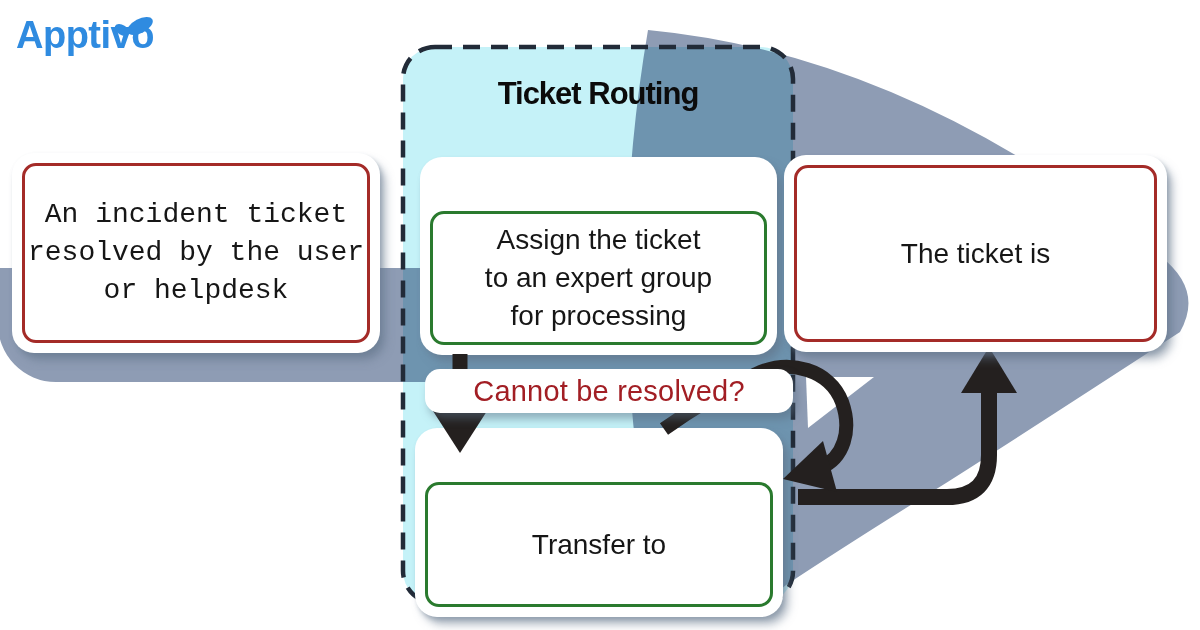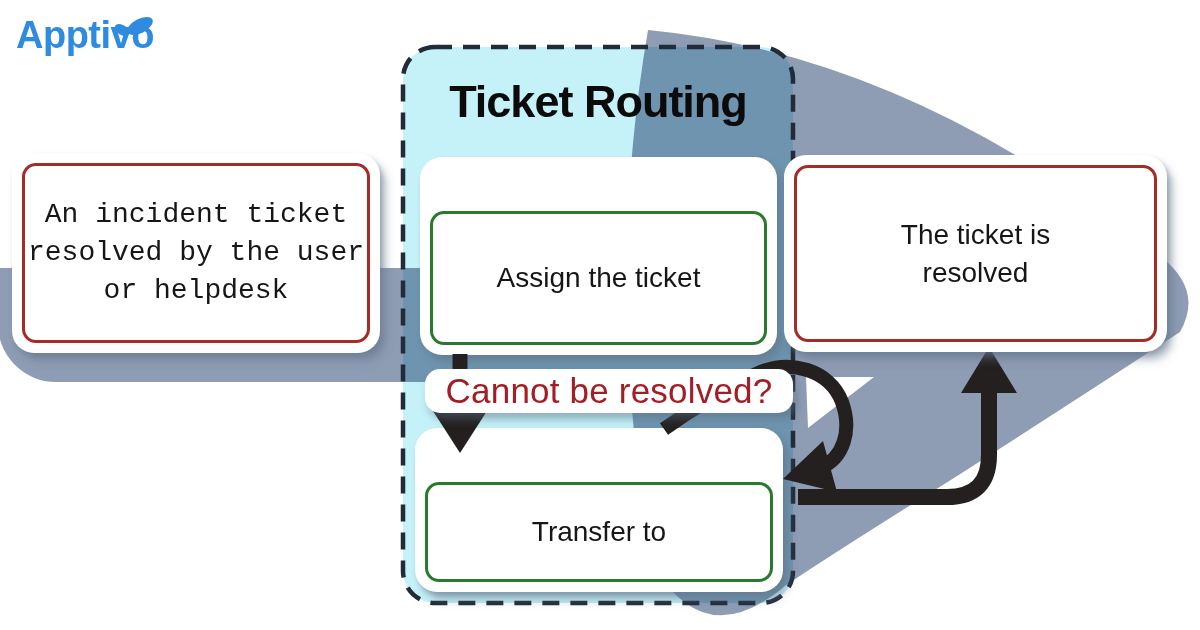--- a/index.html
+++ b/index.html
@@ -22,25 +22,25 @@
   .card .line{
     display:block;font-size:28px;line-height:38px;color:#161616;text-align:center;
     white-space:nowrap;
   }
   #pill{
     position:absolute;left:425px;top:369px;width:368px;height:44px;background:#fff;
     border-radius:15px;box-shadow:4px 6px 8px rgba(90,110,130,0.5);
     display:flex;align-items:center;justify-content:center;
   }
   #pill .pill-text{
-    font-size:35px;color:#A21E24;white-space:nowrap;letter-spacing:0.2px;
+    font-size:29px;color:#A21E24;white-space:nowrap;letter-spacing:0.2px;
   }
   #title{
     position:absolute;left:403px;top:76px;width:390px;text-align:center;
-    font-size:45px;font-weight:800;letter-spacing:-1px;color:#0b0b0b;white-space:nowrap;
+    font-size:31px;font-weight:800;letter-spacing:-1px;color:#0b0b0b;white-space:nowrap;
   }
   #logo{position:absolute;left:16px;top:14px;width:190px;height:60px;}
   #logo .brand{
     font-size:38px;font-weight:700;letter-spacing:-0.5px;color:#2F8BE0;white-space:nowrap;
   }
   #logo svg{left:86px;top:-4px;}
 </style>
 </head>
 <body>
 
@@ -69,31 +69,32 @@
     <div class="inner">
       <span class="line">An incident ticket</span>
       <span class="line">resolved by the user</span>
       <span class="line">or helpdesk</span>
     </div>
   </div>
 
   <div class="card green" style="left:420px;top:157px;width:357px;height:198px;">
     <div class="inner">
       <span class="line">Assign the ticket</span>
+      <span class="line">to an expert group</span>
+      <span class="line">for processing</span>
     </div>
   </div>
 
   <div class="card red" style="left:784px;top:155px;width:383px;height:197px;">
     <div class="inner">
       <span class="line">The ticket is</span>
-      <span class="line">resolved</span>
     </div>
   </div>
 
-  <div class="card green" style="left:415px;top:428px;width:368px;height:164px;">
+  <div class="card green" style="left:415px;top:428px;width:368px;height:189px;">
     <div class="inner">
       <span class="line">Transfer to</span>
     </div>
   </div>
 
   <svg width="1200" height="630" viewBox="0 0 1200 630" style="z-index:3">
 
     <g>
       <path d="M 460,354 V 416" fill="none" stroke="#24201F" stroke-width="15"></path>
       <polygon points="433,411 487,411 460,453" fill="#24201F"></polygon>

